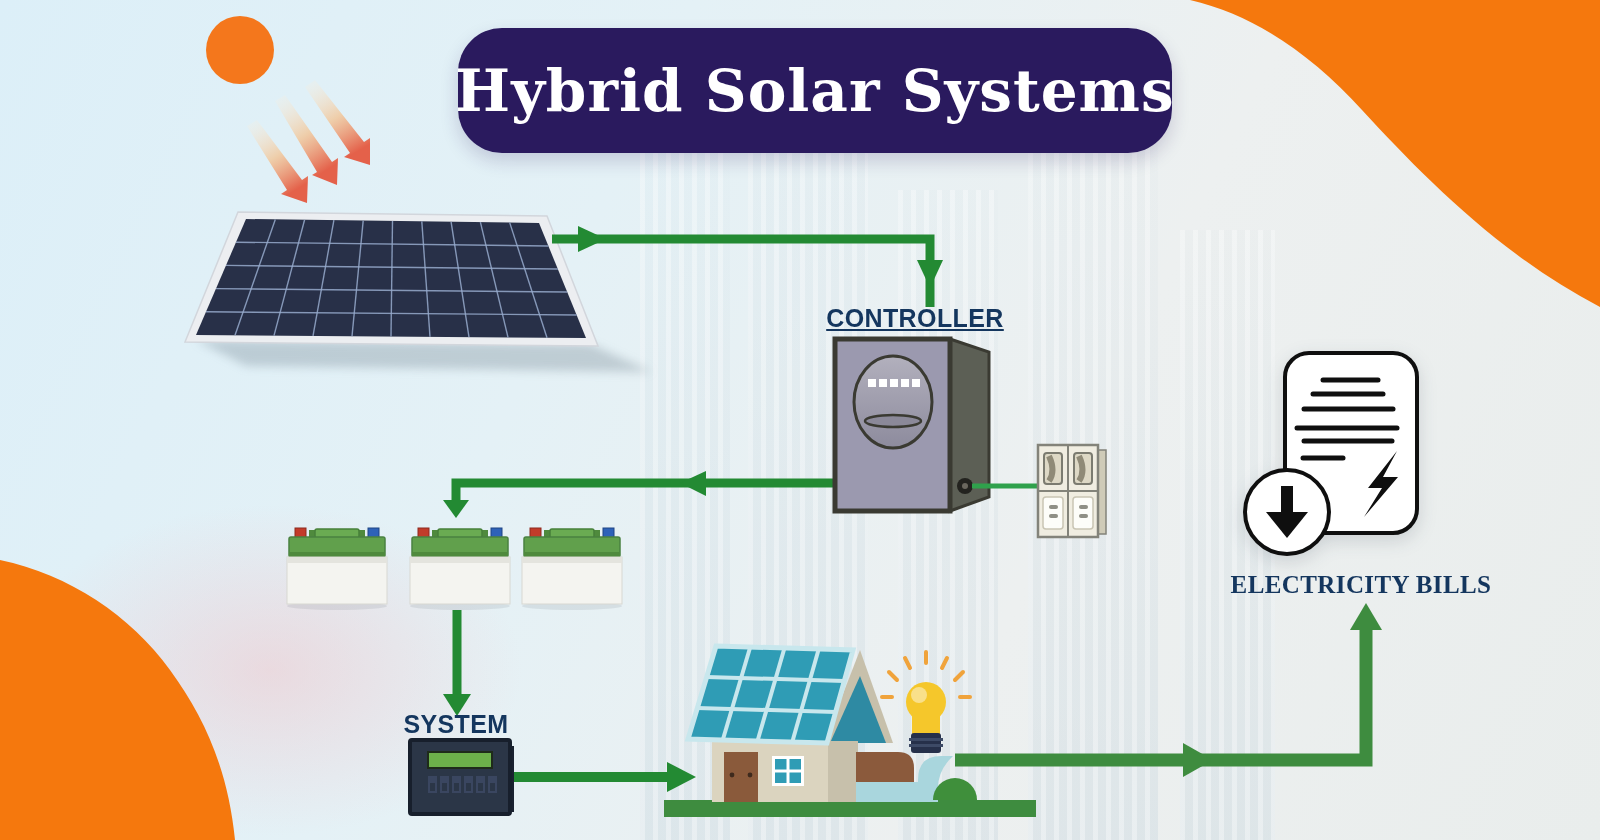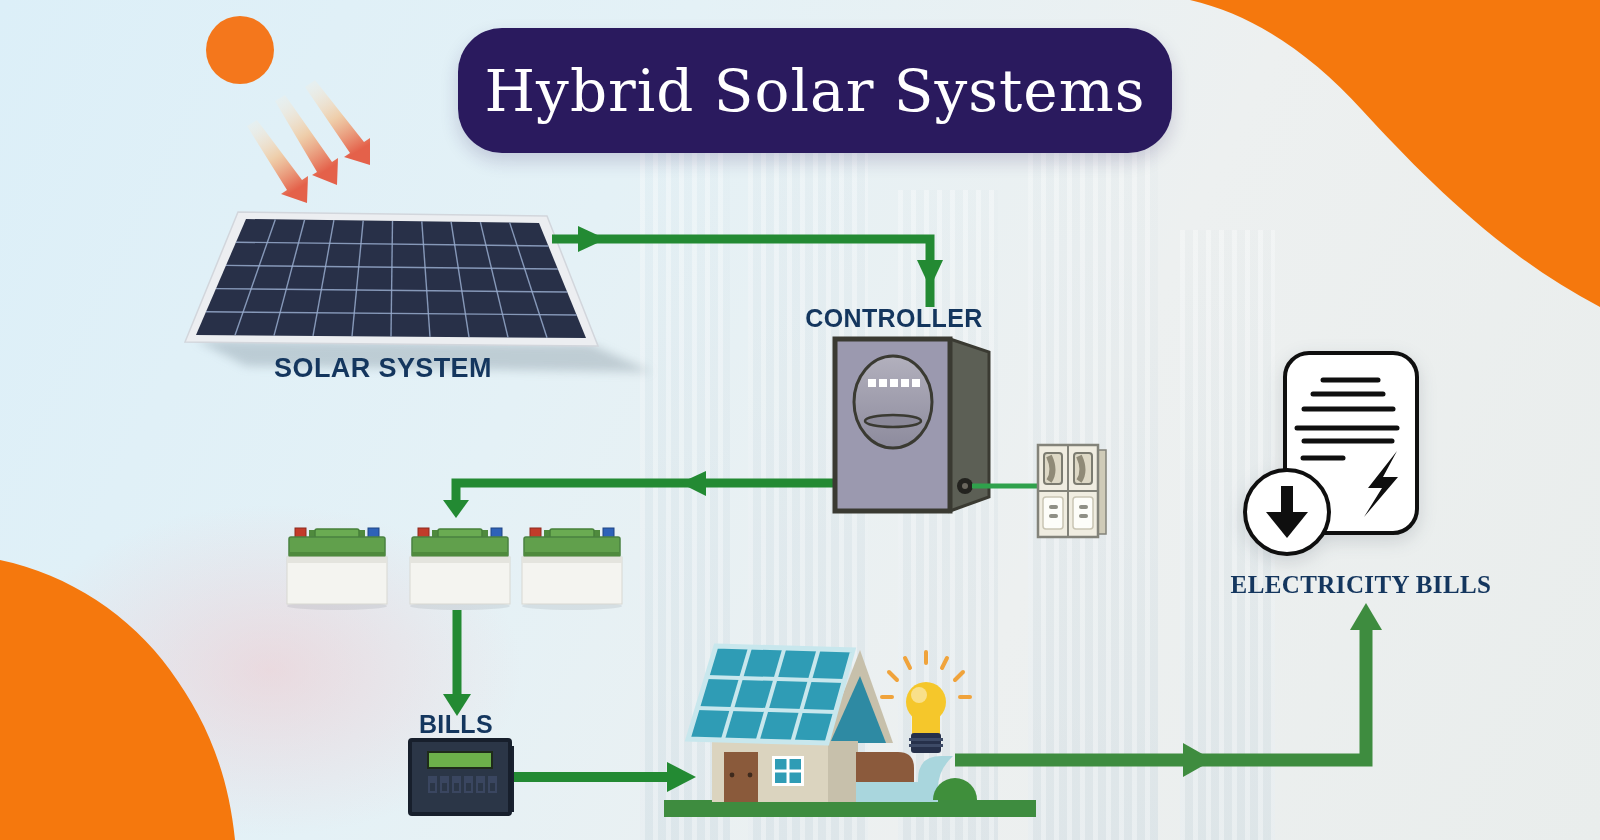--- a/index.html
+++ b/index.html
@@ -18,21 +18,21 @@
     background:repeating-linear-gradient(90deg,rgba(255,255,255,0.35) 0 5px,rgba(255,255,255,0) 5px 13px);}
   svg.diagram{position:absolute;inset:0;}
   .blur{filter:blur(5px);}
   .softshadow{filter:drop-shadow(0 6px 9px rgba(30,40,60,0.15));}
   .banner{
     position:absolute;left:458px;top:28px;width:714px;height:125px;border-radius:44px;
     background:#2a1a5e;display:flex;align-items:center;justify-content:center;
     box-shadow:0 8px 18px rgba(42,26,94,0.18);
   }
   .banner span{
-    color:#ffffff;font-family:"DejaVu Serif",serif;font-weight:normal;font-size:58px;
+    color:#ffffff;font-family:"DejaVu Serif",serif;font-weight:bold;font-size:58px;
     letter-spacing:1px;white-space:nowrap;
   }
   .lbl{
     position:absolute;color:#14365e;font-weight:800;font-size:25px;letter-spacing:0.4px;
     text-align:center;white-space:nowrap;
   }
   .lbl.big{font-size:27px;}
 </style>
 </head>
 <body>
@@ -289,17 +289,16 @@
         <rect x="1281" y="486" width="12" height="29" fill="#0f0f0f"></rect>
         <polygon points="1266,512 1308,512 1287,538" fill="#0f0f0f"></polygon>
       </g>
     </g>
   </svg>
 
   <div class="banner">
     <span>Hybrid Solar Systems</span>
   </div>
 
-  <div class="lbl big" style="left:233px;top:353px;width:300px;">SOLAR SYSTEM</div>
-  <div class="lbl" style="left:764px;top:304px;width:260px;">CONTROLLER</div>
-  <div class="lbl" style="left:356px;top:710px;width:200px;">BILLS</div>
+  <div class="lbl" style="left:785px;top:304px;width:260px;text-decoration:underline;">CONTROLLER</div>
+  <div class="lbl" style="left:356px;top:710px;width:200px;">SYSTEM</div>
   <div class="lbl" style="left:1211px;top:571px;width:300px;font-family:Liberation Serif, serif;">ELECTRICITY BILLS</div>
 </div>
 
 </body></html>

